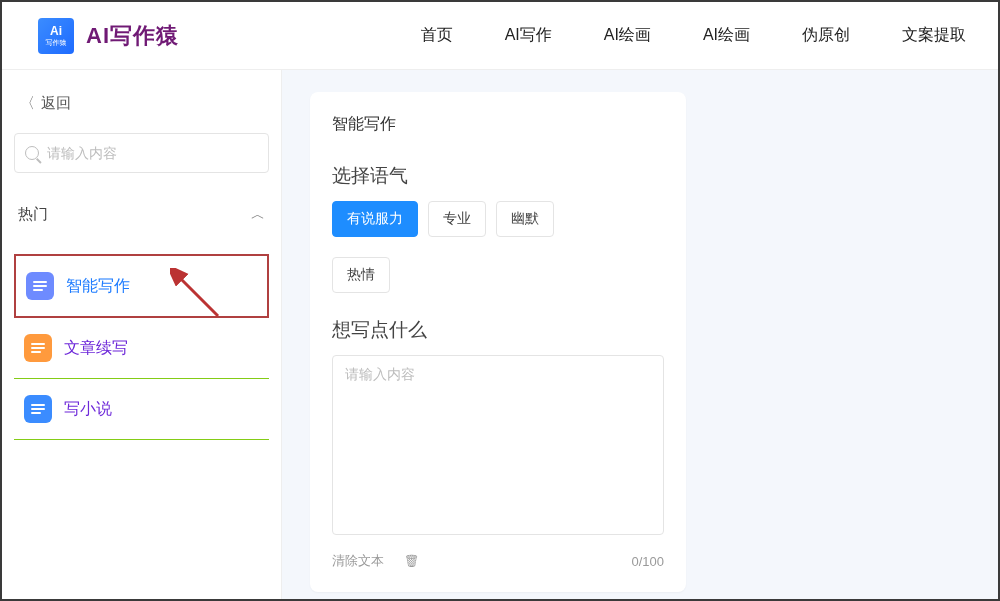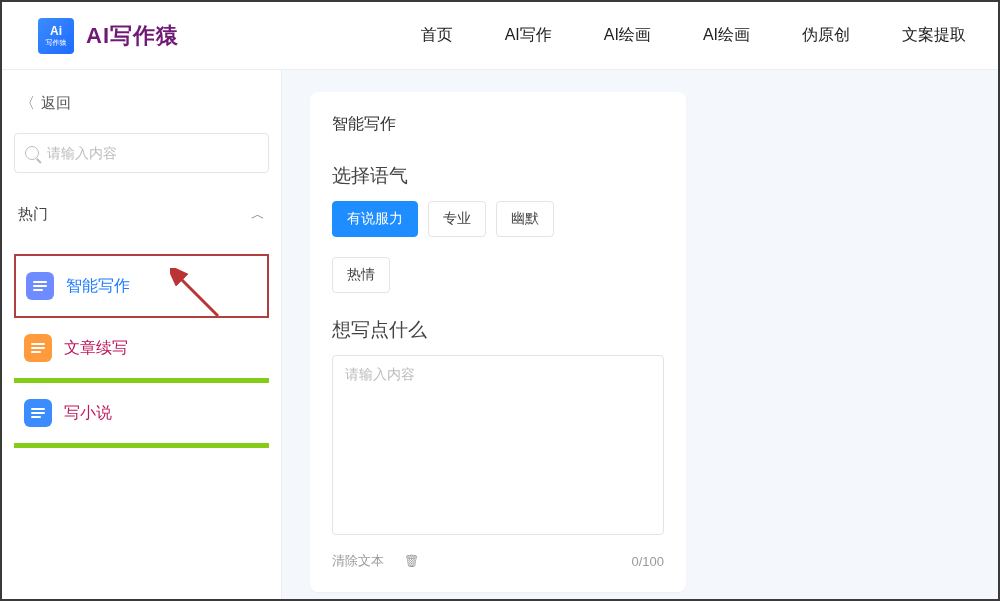--- a/index.html
+++ b/index.html
@@ -79,22 +79,22 @@
   .section-head {
     display: flex; justify-content: space-between; align-items: center;
     font-size: 15px; color: #444; padding: 4px 4px; margin-bottom: 26px; gap: 24px;
   }
   .chev-up { font-size: 14px; color:#888;}
 
   .side-list { display:flex; flex-direction:column; }
   .side-item{
     display:flex; align-items:center; gap:12px;
     padding: 16px 10px;
-    border-bottom: 5px solid #84cc16;
-    font-size: 16px; color:#be185d; cursor:pointer;
+    border-bottom: 1px solid #84cc16;
+    font-size: 16px; color:#6d28d9; cursor:pointer;
     position: relative;
   }
   .side-item.active{
     color:#1e7cff;
     border:2px solid #b04040 !important;
     margin: 0 0 0 0;
   }
   .icon-tile{
     width: 28px; height: 28px; border-radius: 6px;
     display:flex; align-items:center; justify-content:center;

